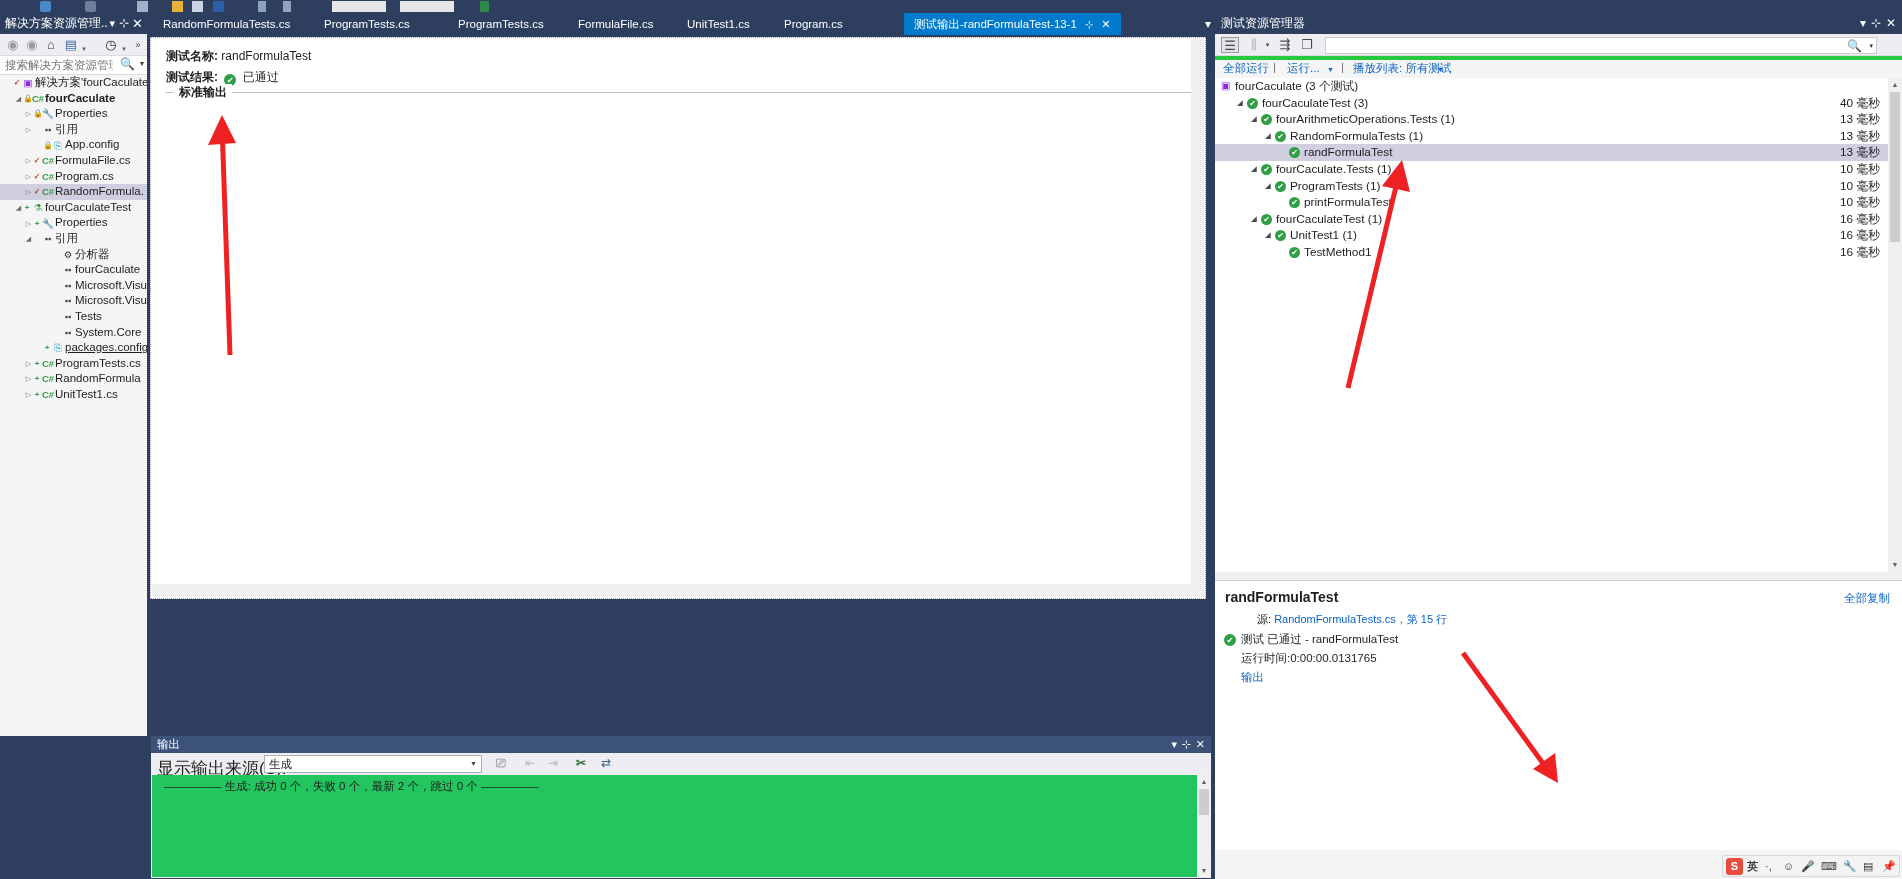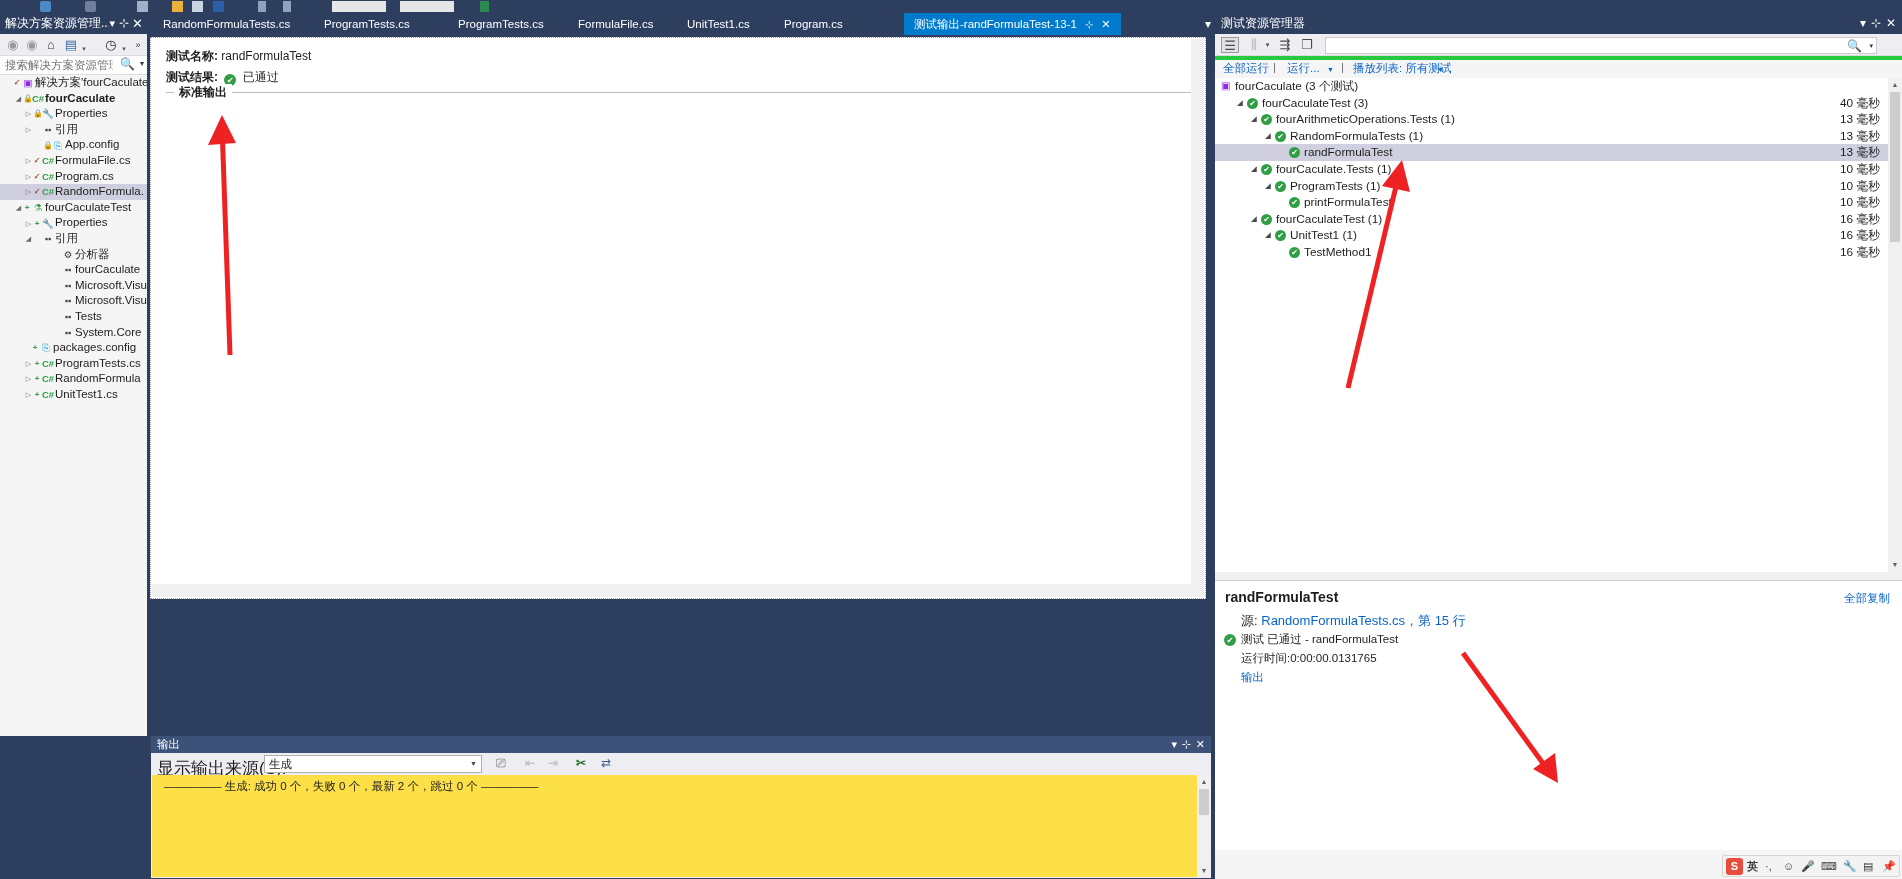--- a/index.html
+++ b/index.html
@@ -175,21 +175,21 @@
   .out-toolbar .combo {
     position:absolute; left:113px; top:2px; width: 218px; height:18px;
     background:#fff; border:1px solid #b0b0b0;
     font-size:11.5px; color:#1e1e1e;
   }
   .out-toolbar .combo .v { position:absolute; left:4px; top:1px; }
   .out-toolbar .combo .ar { position:absolute; right:4px; top:4px; font-size:7px; color:#444;}
   .out-toolbar .ic { position:absolute; top:3px; font-size:12px; color:#6a6a6a; }
   .out-body {
     position:absolute; left:1px; top:39px; right:14px; bottom:1px;
-    background:#fde047; overflow:hidden;
+    background:#22c55e; overflow:hidden;
   }
   .out-body .line {
     position:absolute; left: 12px; top: 4px; font-size: 11.5px; color:#1e1e1e;
     white-space: nowrap;
   }
   .out-vscroll {
     position:absolute; right:0; top:39px; width:14px; bottom:0; background:#f0f0f0;
   }
   .out-vscroll .thumb { position:absolute; left:2px; top:14px; width:10px; height:26px; background:#cdcdcd;}
   .out-vscroll .a1, .out-vscroll .a2 { position:absolute; left:0; width:14px; height:14px; text-align:center; font-size:7px; color:#606060; line-height:14px;}
@@ -263,21 +263,21 @@
     position:absolute; left:0; top:567px; width:100%; height:270px; background:#ffffff;
     border-top:1px solid #d0d0d0;
   }
   .te-detail .hdr {
     position:absolute; left:10px; top:8px; font-size:14px; font-weight:bold; color:#1e1e1e;
   }
   .te-detail .copy {
     position:absolute; right:12px; top:10px; font-size:11.5px; color:#0a64c8;
   }
   .te-detail .src {
-    position:absolute; left:26px; top:31px; font-size:13px; color:#1e1e1e;
+    position:absolute; left:42px; top:31px; font-size:11px; color:#1e1e1e;
   }
   .te-detail .src a { color:#0a64c8; text-decoration:none;}
   .te-detail .res {
     position:absolute; left:26px; top:51px; font-size:11.5px; color:#1e1e1e;
   }
   .te-detail .resok {
     position:absolute; left:9px; top:53px; width:12px; height:12px; border-radius:50%;
     background:#2f9e44; color:#fff; font-size:8.5px; line-height:12px; text-align:center;
   }
   .te-detail .dur {
@@ -360,21 +360,21 @@
         <div class="trow sel" style="padding-left: 24px;"><span class="exp">▷</span><span class="chk" style="display: inline-block; width: 8px; text-align: center; font-size: 8px; vertical-align: middle;">✓</span><span class="ic ico-cs" style="color: rgb(47, 158, 68);">C#</span><span class="lbl">RandomFormula.</span></div>
         <div class="trow" style="padding-left: 14px;"><span class="exp">◢</span><span class="plus" style="display: inline-block; width: 8px; text-align: center; font-size: 8px; vertical-align: middle;">+</span><span class="ic" style="color: rgb(47, 158, 68);">⚗</span><span class="lbl">fourCaculateTest</span></div>
         <div class="trow" style="padding-left: 24px;"><span class="exp">▷</span><span class="plus" style="display: inline-block; width: 8px; text-align: center; font-size: 8px; vertical-align: middle;">+</span><span class="ic" style="color: rgb(26, 127, 201);">🔧</span><span class="lbl">Properties</span></div>
         <div class="trow" style="padding-left: 24px;"><span class="exp">◢</span><span class="plus" style="display: inline-block; width: 8px; text-align: center; font-size: 8px; vertical-align: middle;"></span><span class="ic" style="color: rgb(74, 74, 74);">▪▪</span><span class="lbl">引用</span></div>
         <div class="trow" style="padding-left: 44px;"><span class="exp"></span><span class="plus" style="display: inline-block; width: 8px; text-align: center; font-size: 8px; vertical-align: middle;"></span><span class="ic" style="color: rgb(58, 58, 58);">⚙</span><span class="lbl">分析器</span></div>
         <div class="trow" style="padding-left: 44px;"><span class="exp"></span><span class="plus" style="display: inline-block; width: 8px; text-align: center; font-size: 8px; vertical-align: middle;"></span><span class="ic" style="color: rgb(74, 74, 74);">▪▪</span><span class="lbl">fourCaculate</span></div>
         <div class="trow" style="padding-left: 44px;"><span class="exp"></span><span class="plus" style="display: inline-block; width: 8px; text-align: center; font-size: 8px; vertical-align: middle;"></span><span class="ic" style="color: rgb(74, 74, 74);">▪▪</span><span class="lbl">Microsoft.Visu</span></div>
         <div class="trow" style="padding-left: 44px;"><span class="exp"></span><span class="plus" style="display: inline-block; width: 8px; text-align: center; font-size: 8px; vertical-align: middle;"></span><span class="ic" style="color: rgb(74, 74, 74);">▪▪</span><span class="lbl">Microsoft.Visu</span></div>
         <div class="trow" style="padding-left: 44px;"><span class="exp"></span><span class="plus" style="display: inline-block; width: 8px; text-align: center; font-size: 8px; vertical-align: middle;"></span><span class="ic" style="color: rgb(74, 74, 74);">▪▪</span><span class="lbl">Tests</span></div>
         <div class="trow" style="padding-left: 44px;"><span class="exp"></span><span class="plus" style="display: inline-block; width: 8px; text-align: center; font-size: 8px; vertical-align: middle;"></span><span class="ic" style="color: rgb(74, 74, 74);">▪▪</span><span class="lbl">System.Core</span></div>
-        <div class="trow" style="padding-left: 22px;"><span class="exp"></span><span class="plus" style="display: inline-block; width: 8px; text-align: center; font-size: 8px; vertical-align: middle;">+</span><span class="ic" style="color: rgb(26, 159, 214);">⎘</span><span class="lbl">packages.config</span></div>
+        <div class="trow" style="padding-left: 34px; text-decoration: underline;"><span class="exp"></span><span class="plus" style="display: inline-block; width: 8px; text-align: center; font-size: 8px; vertical-align: middle;">+</span><span class="ic" style="color: rgb(26, 159, 214);">⎘</span><span class="lbl">packages.config</span></div>
         <div class="trow" style="padding-left: 24px;"><span class="exp">▷</span><span class="plus" style="display: inline-block; width: 8px; text-align: center; font-size: 8px; vertical-align: middle;">+</span><span class="ic ico-cs" style="color: rgb(47, 158, 68);">C#</span><span class="lbl">ProgramTests.cs</span></div>
         <div class="trow" style="padding-left: 24px;"><span class="exp">▷</span><span class="plus" style="display: inline-block; width: 8px; text-align: center; font-size: 8px; vertical-align: middle;">+</span><span class="ic ico-cs" style="color: rgb(47, 158, 68);">C#</span><span class="lbl">RandomFormula</span></div>
         <div class="trow" style="padding-left: 24px;"><span class="exp">▷</span><span class="plus" style="display: inline-block; width: 8px; text-align: center; font-size: 8px; vertical-align: middle;">+</span><span class="ic ico-cs" style="color: rgb(47, 158, 68);">C#</span><span class="lbl">UnitTest1.cs</span></div>
       </div>
     <div class="bottom-left-fill"></div>
   </div>
 
   <div class="tabbar" id="tabbar">
       <div class="tab" style="left: 6px;"><span>RandomFormulaTests.cs</span></div>
       <div class="tab" style="left: 167px;"><span>ProgramTests.cs</span></div>

